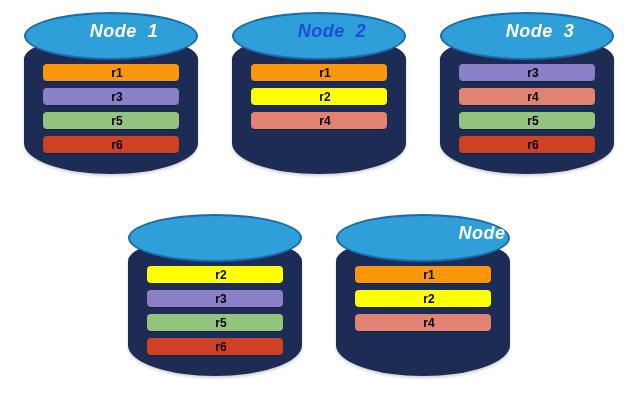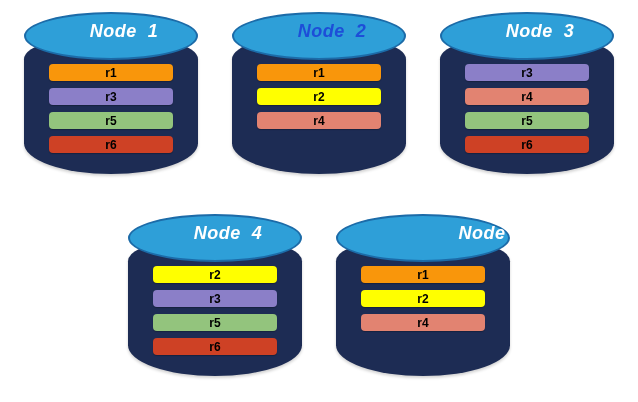--- a/index.html
+++ b/index.html
@@ -104,20 +104,21 @@
     height: 17px;
     border-radius: 4px;
     display: flex;
     align-items: center;
     justify-content: center;
     color: #000000;
     font-size: 12px;
     font-weight: bold;
     line-height: 1;
     box-shadow: 0 1px 1px rgba(0,0,0,0.25);
+    padding-left: 12px;
   }
 </style>
 </head>
 <body>
 
 <div class="diagram">
   <div class="node-row row-top">
       <div class="node">
         <div class="cyl-body" style="background: rgb(29, 44, 84);"></div>
         <div class="cyl-top" style="background: rgb(46, 159, 216); border-color: rgb(28, 107, 168);"></div>
@@ -148,21 +149,20 @@
           <div class="replica-bar" style="background: rgb(226, 131, 113); color: rgb(0, 0, 0);">r4</div>
           <div class="replica-bar" style="background: rgb(147, 196, 125); color: rgb(0, 0, 0);">r5</div>
           <div class="replica-bar" style="background: rgb(206, 65, 37); color: rgb(0, 0, 0);">r6</div>
         </div>
       </div>
     </div>
   <div class="node-row row-bottom">
       <div class="node">
         <div class="cyl-body" style="background: rgb(29, 44, 84);"></div>
         <div class="cyl-top" style="background: rgb(46, 159, 216); border-color: rgb(28, 107, 168);"></div>
-        <div class="node-label" style="color: rgb(255, 255, 255);">Node  4</div>
         <div class="replica-list">
           <div class="replica-bar" style="background: rgb(255, 255, 0); color: rgb(0, 0, 0);">r2</div>
           <div class="replica-bar" style="background: rgb(139, 127, 200); color: rgb(0, 0, 0);">r3</div>
           <div class="replica-bar" style="background: rgb(147, 196, 125); color: rgb(0, 0, 0);">r5</div>
           <div class="replica-bar" style="background: rgb(206, 65, 37); color: rgb(0, 0, 0);">r6</div>
         </div>
       </div>
       <div class="node">
         <div class="cyl-body" style="background: rgb(29, 44, 84);"></div>
         <div class="cyl-top" style="background: rgb(46, 159, 216); border-color: rgb(28, 107, 168);"></div>

